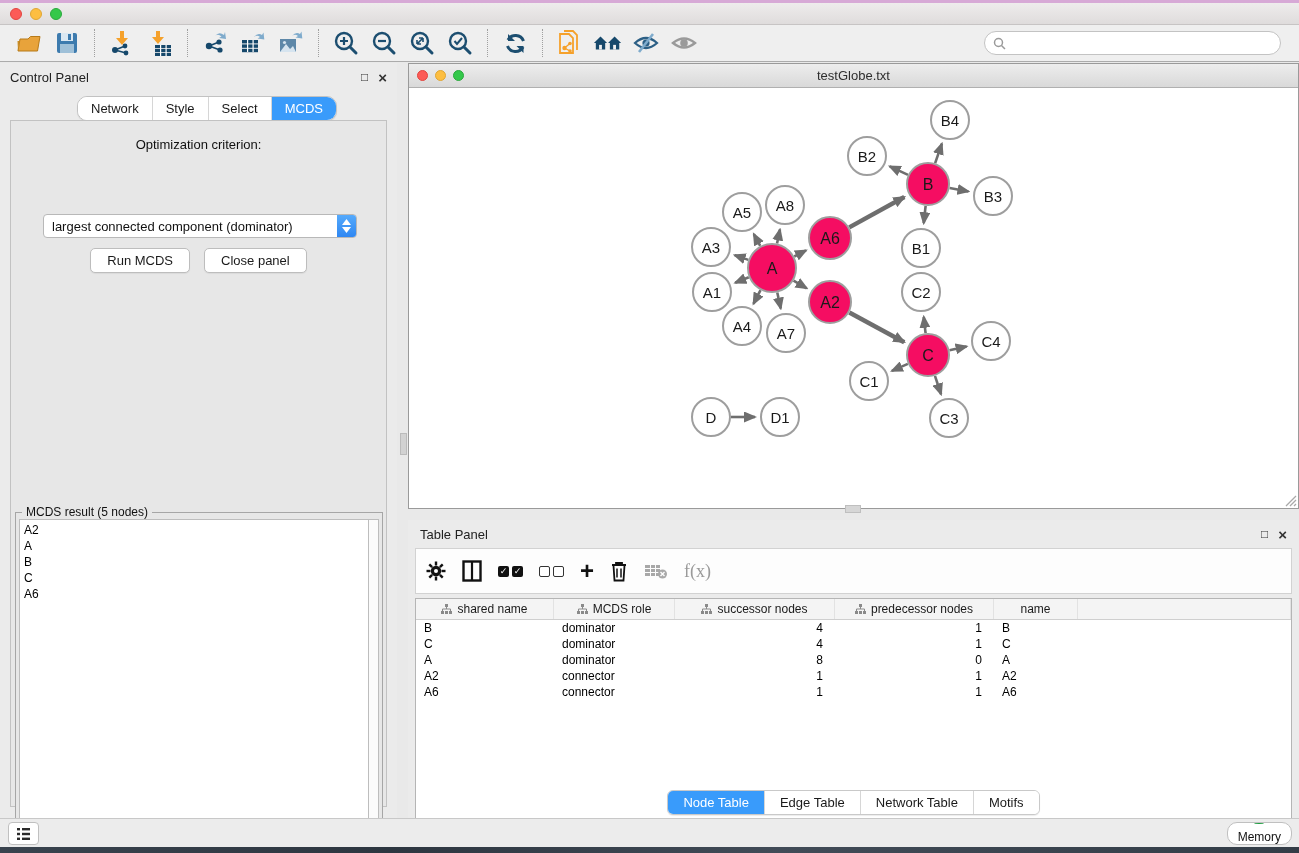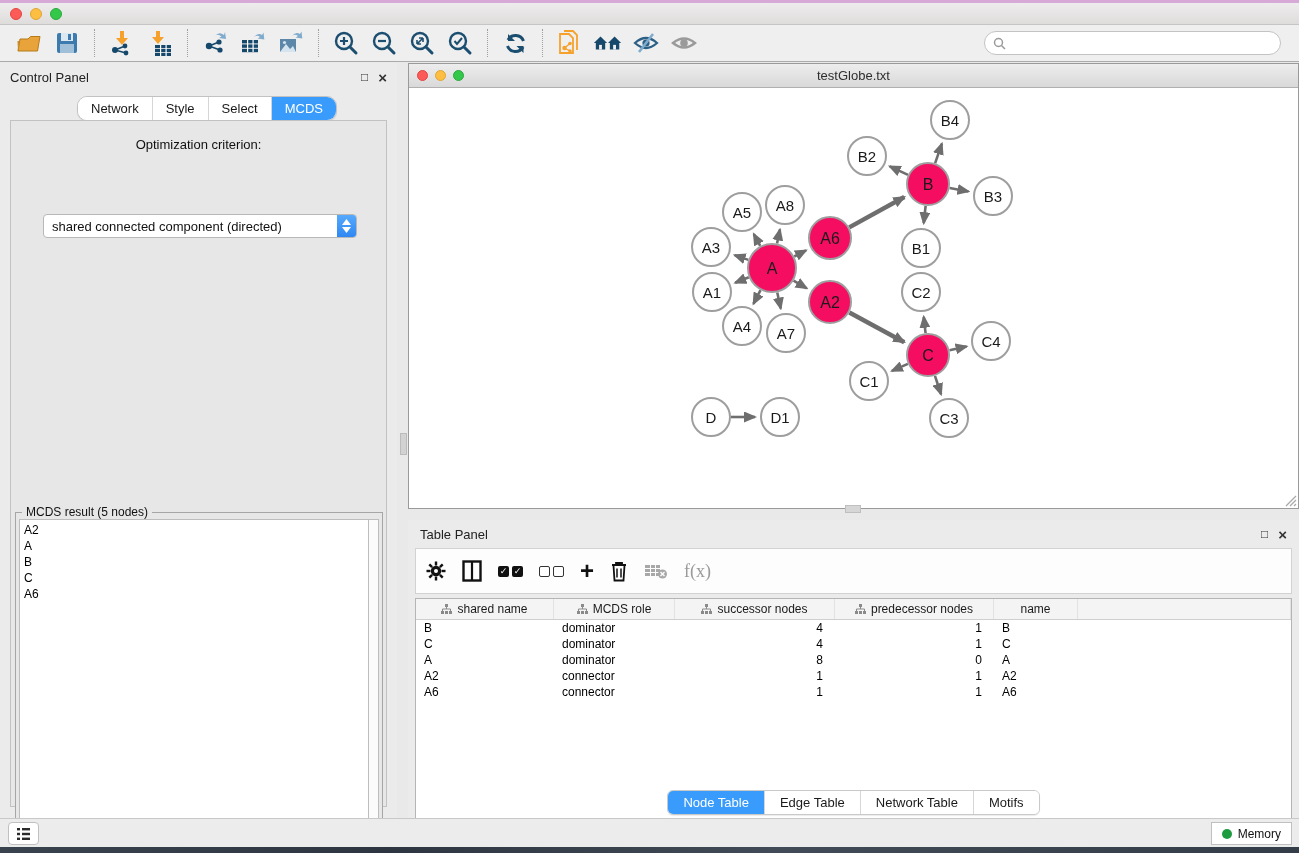--- a/index.html
+++ b/index.html
@@ -101,21 +101,21 @@
   .tp-tab { padding:4px 15px; font-size:13px; color:#1a1a1a; background:#fff; border-left:1px solid #d6d6d6; }
   .tp-tab:first-child { border-left:none; }
   .tp-tab.active { background:#399bfb; color:#fff; }
 
   
   .statusbar { position:absolute; left:0; top:818px; width:100%; height:29px; background:#ececec;
                border-top:1px solid #c8c8c8; }
   .sb-left { position:absolute; left:8px; top:3px; width:31px; height:23px; background:#fff;
              border:1px solid #c0c0c0; border-radius:4px; display:flex; align-items:center; justify-content:center; }
   .sb-mem { position:absolute; right:7px; top:3px; height:23px; background:#fff; border:1px solid #c0c0c0;
-            border-radius:0; display:flex; align-items:center; gap:6px; padding:0 10px; font-size:12px; color:#111; }
+            border-radius:10px; display:flex; align-items:center; gap:6px; padding:0 10px; font-size:12px; color:#111;flex-direction:column; }
   .mem-dot { width:10px; height:10px; border-radius:50%; background:#1c9c3f; }
   .desktop-strip { position:absolute; left:0; top:847px; width:100%; height:6px;
                    background:linear-gradient(90deg,#39434e,#2d3640 30%,#414b57 60%,#333d47); }
 </style>
 </head>
 <body>
 
 <div class="screen">
   <div class="top-edge"></div>
 
@@ -286,29 +286,33 @@
     </div>
     <div class="seg-tabs">
         <div class="seg-tab">Network</div>
         <div class="seg-tab">Style</div>
         <div class="seg-tab">Select</div>
         <div class="seg-tab active">MCDS</div>
       </div>
     <div class="cp-content">
       <div class="opt-label">Optimization criterion:</div>
       <div class="dropdown">
-        <span class="val">shared connected component (directed)</span>
+        <span class="val">largest connected component (dominator)</span>
         <span class="stepper">
           <svg width="9" height="6" viewBox="0 0 9 6">
               <path d="M4.5 0 L9 6 H0 Z" fill="#fff"></path>
             </svg>
           <svg width="9" height="6" viewBox="0 0 9 6">
               <path d="M4.5 6 L0 0 H9 Z" fill="#fff"></path>
             </svg>
         </span>
+      </div>
+      <div class="btn-row">
+        <button class="mac-btn">Run MCDS</button>
+        <button class="mac-btn">Close panel</button>
       </div>
       <div class="result-box">
         <span class="legend">MCDS result (5 nodes)</span>
         <div class="result-list">
             <div class="result-item">A2</div>
             <div class="result-item">A</div>
             <div class="result-item">B</div>
             <div class="result-item">C</div>
             <div class="result-item">A6</div>
           </div>

